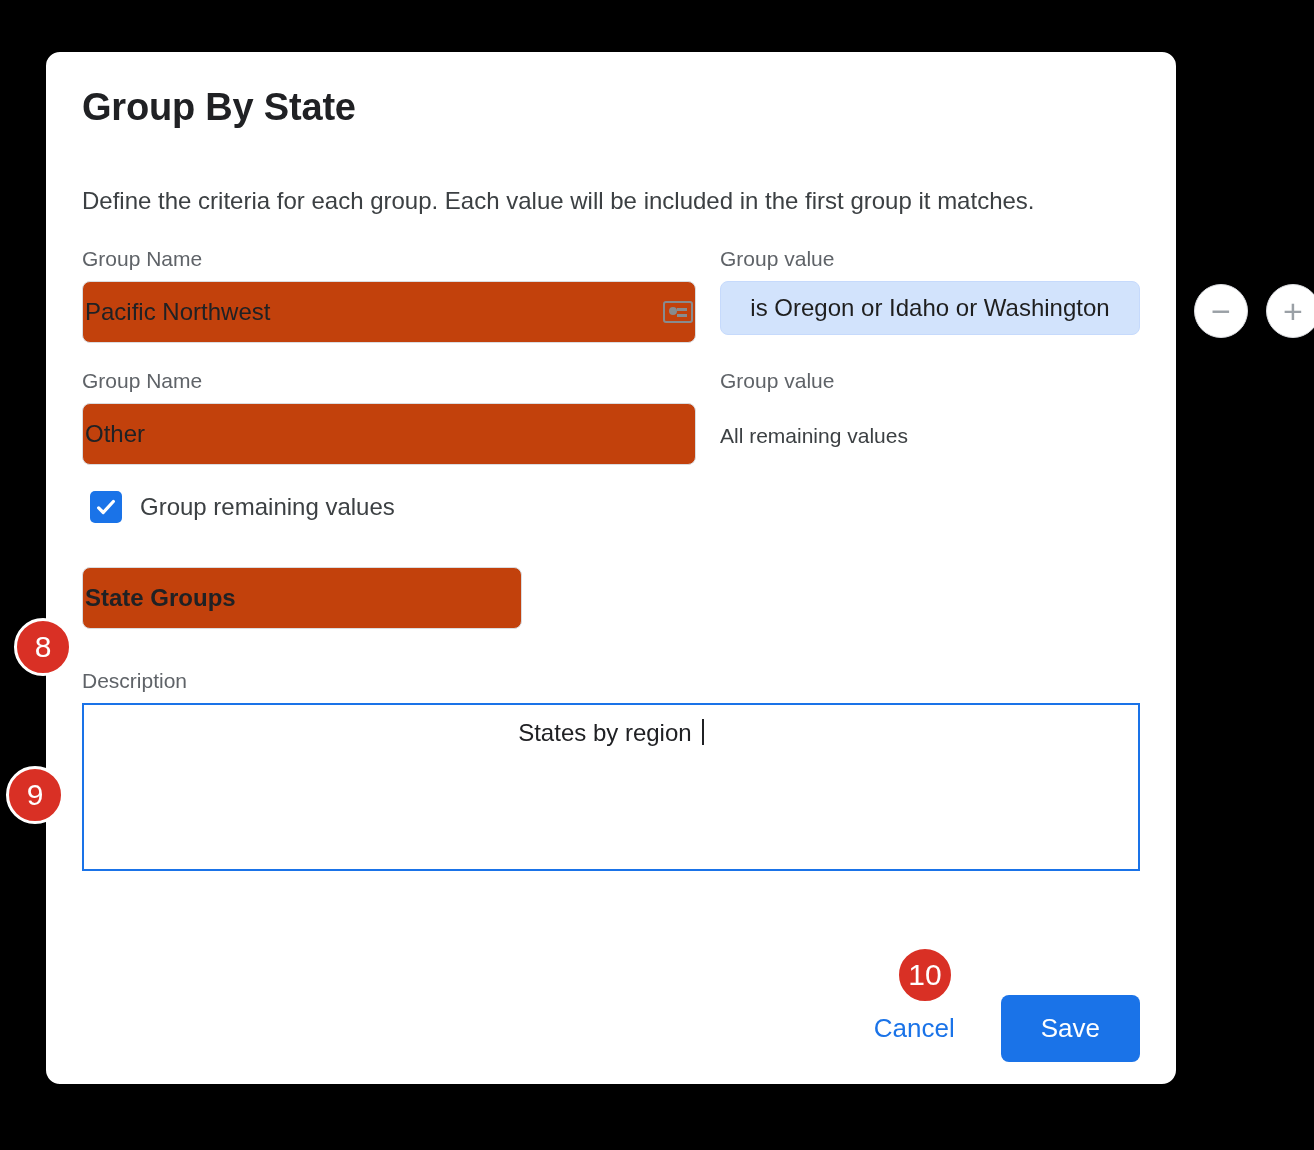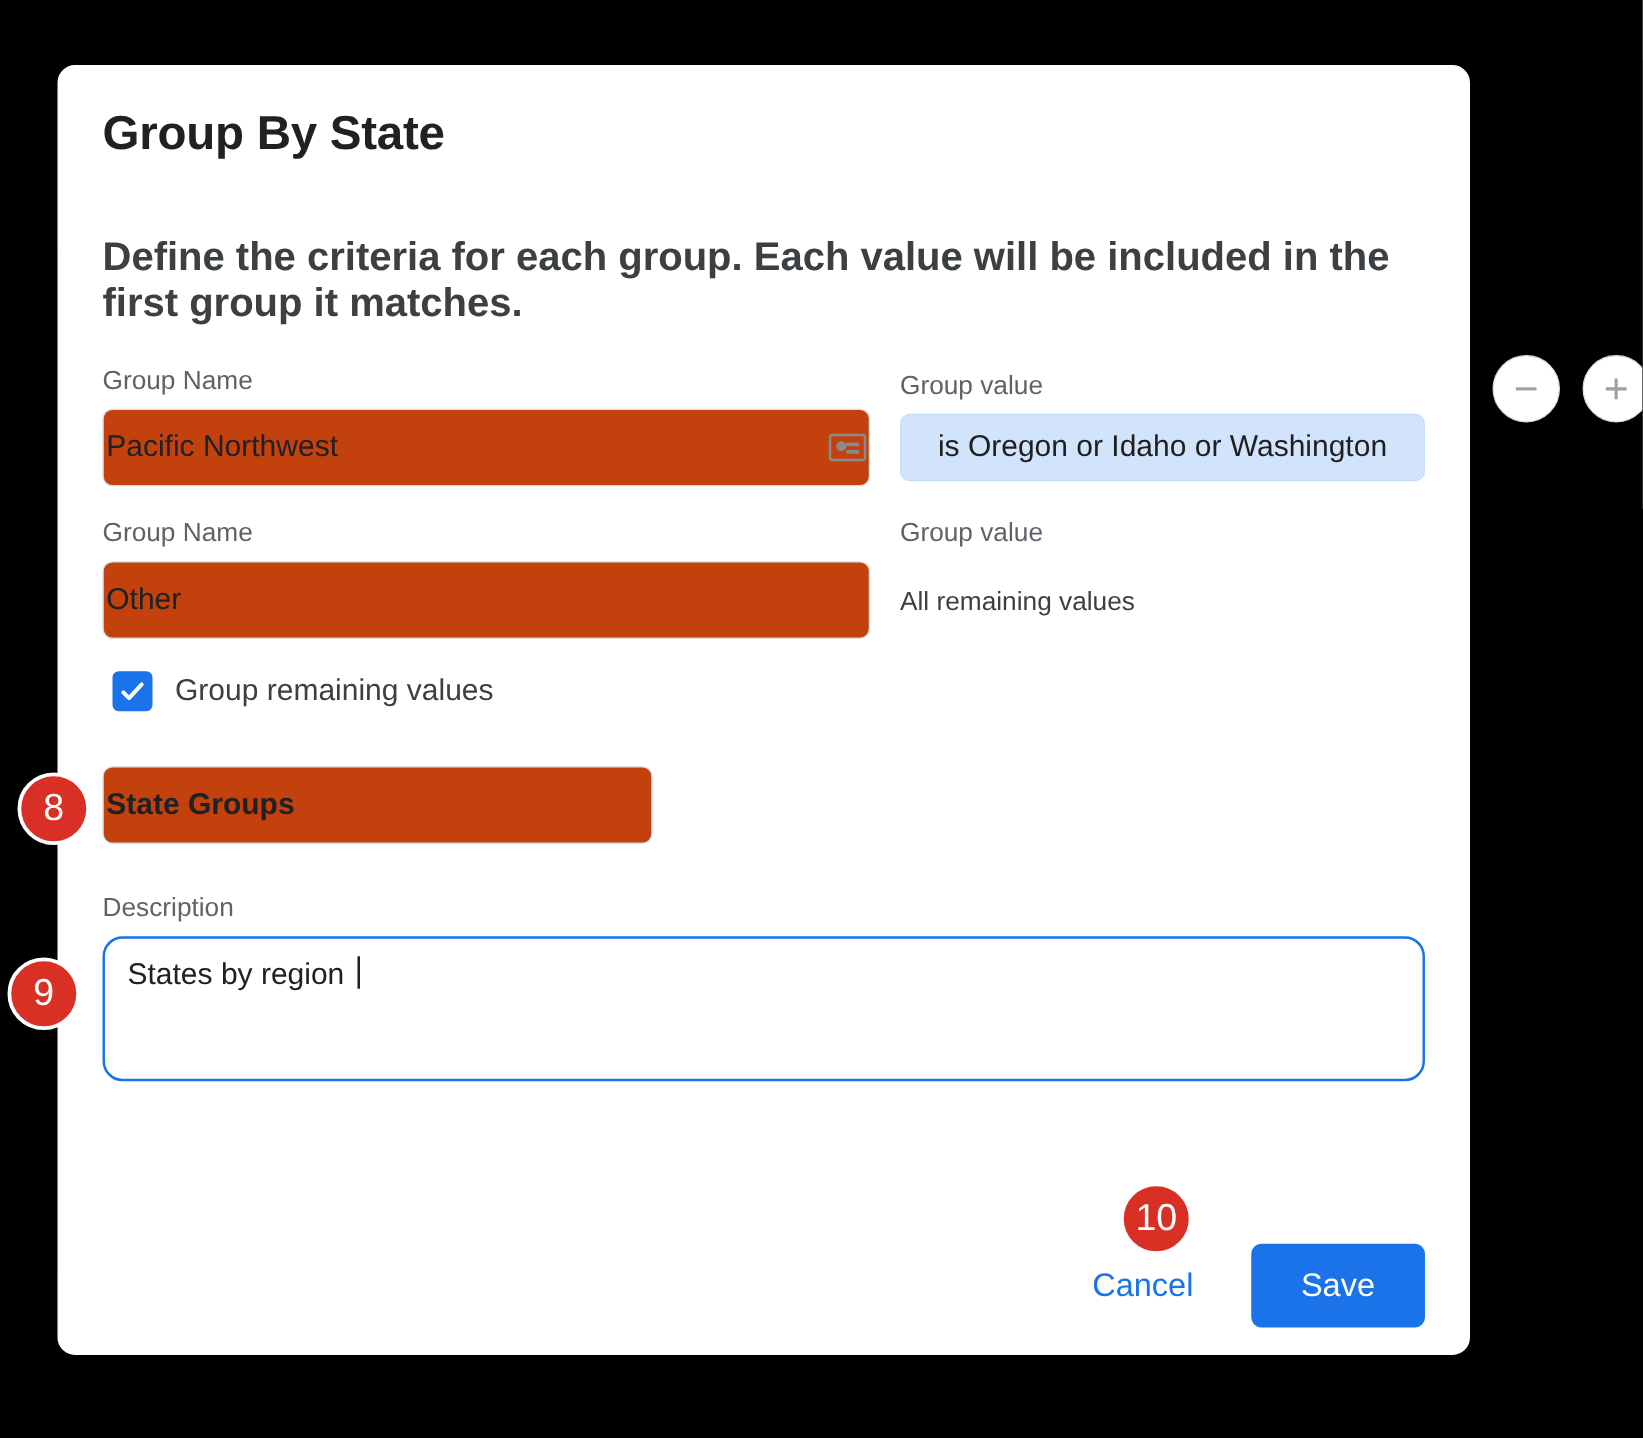--- a/index.html
+++ b/index.html
@@ -46,29 +46,28 @@
     background: #fff;
   }
   h1.title {
     margin: 0 0 58px 0;
     font-size: 38px;
     font-weight: 600;
     color: #202124;
     letter-spacing: -0.2px;
   }
   .helper {
-    font-size: 32px;
+    font-size: 24px;
     color: #3c4043;
     margin-bottom: 32px;
-    font-weight: bold;
   }
   .row {
     display: flex;
     gap: 24px;
-    align-items: center;
+    align-items: flex-start;
     margin-bottom: 26px;
   }
   .col {
     flex: 1 1 0;
     min-width: 0;
   }
   .field-label {
     font-size: 21px;
     color: #5f6368;
     margin-bottom: 10px;
@@ -142,30 +141,31 @@
   .chk {
     width: 32px; height: 32px;
     background: #1a73e8;
     border-radius: 5px;
     display: flex; align-items: center; justify-content: center;
   }
   .chk svg { width: 22px; height: 22px; }
 
   .textarea {
     width: 100%;
-    height: 116px;
+    height: 168px;
     border: 2.5px solid #1a73e8;
-    border-radius: 16px;
+    border-radius: 0;
     background: #fff;
     font-size: 24px;
     color: #202124;
     padding: 14px 18px;
     resize: none;
     outline: none;
     font-family: inherit;
+    text-align: center;
   }
   .caret::after {
     content: "";
     display: inline-block;
     width: 1.5px;
     height: 26px;
     background: #202124;
     vertical-align: -4px;
     margin-left: 4px;
   }

